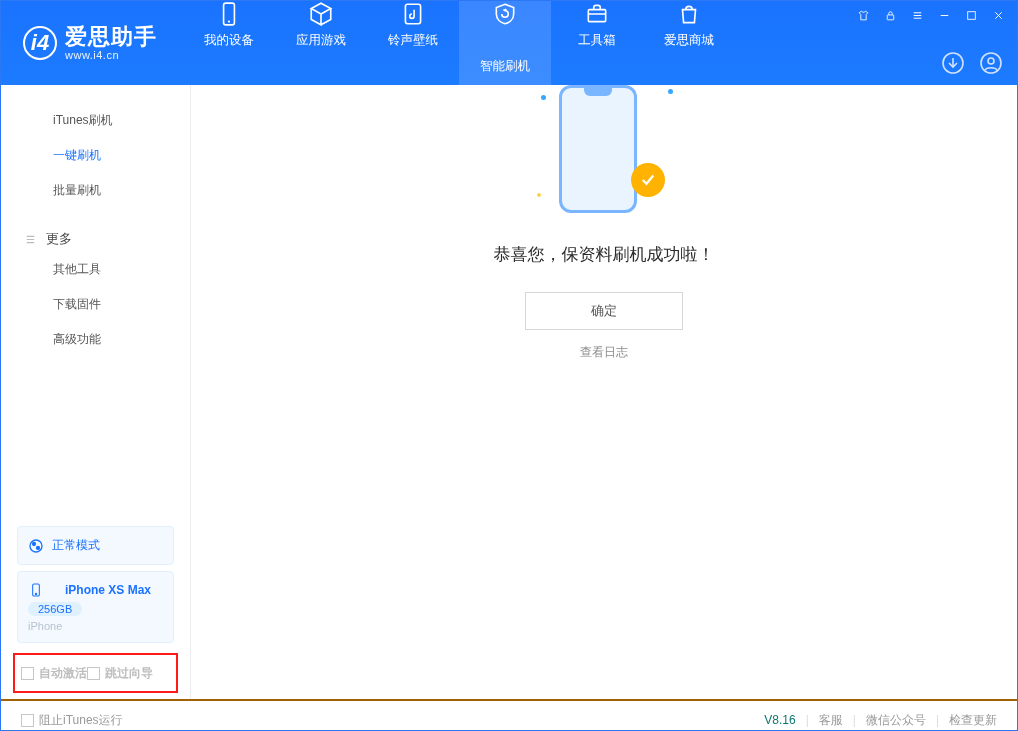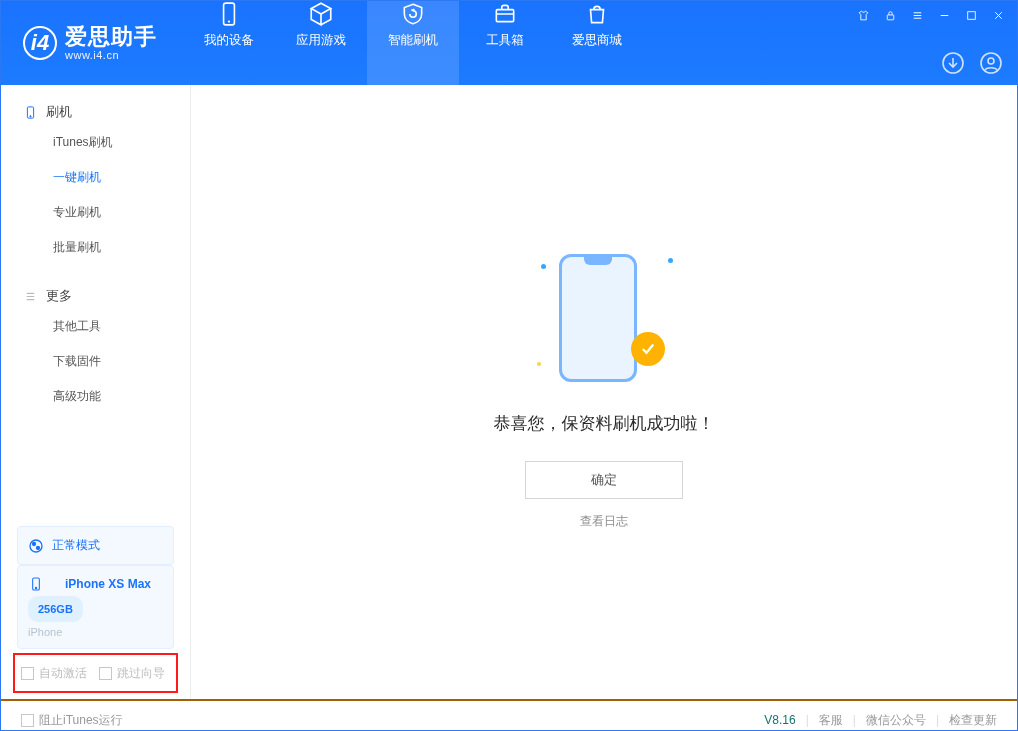--- a/index.html
+++ b/index.html
@@ -6,49 +6,49 @@
 body { font-family: "Microsoft YaHei", Arial, sans-serif; background: #fff; width: 1018px; height: 731px; overflow: hidden; border: 1px solid #2c77f4; position: relative; }
 
 .header { height: 84px; background: linear-gradient(180deg, #1a73ff, #1c7bff); display: flex; align-items: center; color: #fff; position: relative; }
 .logo-block { display: flex; align-items: center; padding-left: 22px; padding-right: 26px; }
 .logo-circle { width: 34px; height: 34px; border: 2.5px solid #fff; border-radius: 50%; display: flex; align-items: center; justify-content: center; font-weight: bold; font-style: italic; font-size: 22px; margin-right: 8px; }
 .logo-text { font-size: 22px; font-weight: 600; line-height: 1.05; letter-spacing: 1px; }
 .logo-sub { font-size: 11px; opacity: .9; letter-spacing: .5px; }
 
 .nav { display: flex; height: 100%; }
 .nav-item { width: 92px; display: flex; flex-direction: column; align-items: center; font-size: 12.5px; cursor: pointer; }
-.nav-item.active { background: rgba(255,255,255,.14); }
+.nav-item.active { background: rgba(255,255,255,.14); gap: 26px; }
 .nav-icon { width: 26px; height: 26px; margin-bottom: 5px; }
 
 .win-ctrls { position: absolute; top: 8px; right: 12px; display: flex; gap: 14px; align-items: center; }
 .win-ctrls svg { width: 13px; height: 13px; stroke: #fff; fill: none; cursor: pointer; }
 
 .header-right { position: absolute; right: 14px; bottom: 10px; display: flex; gap: 14px; }
 .header-right svg { width: 24px; height: 24px; stroke: #cfe1ff; fill: none; cursor: pointer; }
 
 .body { display: flex; height: 614px; }
 .sidebar { width: 190px; border-right: 1px solid #eee; padding-top: 18px; position: relative; }
 .side-section-title { display: flex; align-items: center; font-size: 13px; color: #444; margin: 0 0 4px 22px; }
 .side-section-title svg { width: 15px; height: 15px; margin-right: 8px; }
 .side-items { margin-bottom: 22px; }
 .side-item { font-size: 12px; color: #555; padding: 9px 0 9px 52px; cursor: pointer; }
 .side-item.active { color: #1a73ff; }
 
-.mode-box, .device-box { margin: 0 16px; background: #f4f9ff; border: 1px solid #e3efff; border-radius: 4px; padding: 10px; font-size: 12px; color: #1a73ff; display: flex; align-items: center; gap: 8px; }
+.mode-box, .device-box { margin: 6px 16px; background: #f4f9ff; border: 1px solid #e3efff; border-radius: 4px; padding: 10px; font-size: 12px; color: #1a73ff; display: flex; align-items: center; gap: 8px; }
 .mode-box svg, .device-box svg { width: 16px; height: 16px; }
 .device-box { flex-direction: column; align-items: flex-start; gap: 4px; }
 .device-name { font-weight: 600; display:flex; align-items:center; gap:21px;}
-.device-cap { background: #dff0ff; border-radius: 10px; padding: 7px 10px; font-size: 11px; color: #1a73ff; font-weight: bold; }
+.device-cap { background: #dff0ff; border-radius: 10px; padding: 1px 10px; font-size: 11px; color: #1a73ff; }
 .device-type { color: #b8c3cf; font-size: 11px; }
 
-.side-bottom-opts { position: absolute; bottom: 6px; left: 12px; right: 12px; border: 2px solid #ff1a1a; height: 40px; display: flex; align-items: center; gap: 12px; padding-left: 6px; }
+.side-bottom-opts { position: absolute; bottom: 6px; left: 12px; right: 12px; border: 2px solid #ff1a1a; height: 40px; display: flex; align-items: center; gap: 0; padding-left: 6px; font-weight: bold; }
 .chk { display: flex; align-items: center; gap: 5px; font-size: 12px; color: #bdbdbd; cursor: pointer; }
 .chk-box { width: 13px; height: 13px; border: 1px solid #c7c7c7; background: #fff; }
 
-.main { flex: 1; position: relative; display: flex; flex-direction: column; align-items: center; justify-content: center; }
+.main { flex: 1; position: relative; display: flex; flex-direction: column; align-items: center; }
 .success-illus { width: 90px; height: 130px; position: relative; margin-bottom: 28px; }
 .phone-shape { width: 78px; height: 128px; border: 3px solid #7ab6ff; border-radius: 12px; background: #e9f4ff; position: relative; }
 .phone-notch { position:absolute; top:0; left:50%; transform:translateX(-50%); width:28px; height:8px; background:#7ab6ff; border-radius:0 0 6px 6px;}
 .check-badge { position: absolute; right: -16px; bottom: 18px; width: 34px; height: 34px; background: #ffb300; border-radius: 50%; display: flex; align-items: center; justify-content: center; }
 .check-badge svg { width: 18px; height: 18px; stroke: #fff; fill: none; stroke-width: 3; }
 .sparkle { position:absolute; background:#36a7ff; border-radius:50%; }
 .sparkle.s1 { width:5px; height:5px; top:10px; left:-18px; }
 .sparkle.s2 { width:4px; height:4px; bottom:18px; left:-22px; background:#ffd14d;}
 .sparkle.s3 { width:5px; height:5px; top:4px; right:-24px; }
 
@@ -81,20 +81,27 @@
           <circle cx="12" cy="19" r="1" fill="#fff"></circle>
         </svg>
       <span>我的设备</span>
     </div>
     <div class="nav-item">
       <svg class="nav-icon" viewBox="0 0 24 24" fill="none" stroke="#fff" stroke-width="1.5">
           <path d="M12 2 L21 7 L12 12 L3 7 Z M3 7 V17 L12 22 V12 M21 7 V17 L12 22"></path>
         </svg>
       <span>应用游戏</span>
     </div>
+    <div class="nav-item">
+      <svg class="nav-icon" viewBox="0 0 24 24" fill="none" stroke="#fff" stroke-width="1.5">
+          <rect x="5" y="3" width="14" height="18" rx="2"></rect>
+          <path d="M13 8 v6 a2 2 0 1 1 -2 -2"></path>
+        </svg>
+      <span>铃声壁纸</span>
+    </div>
     <div class="nav-item active">
       <svg class="nav-icon" viewBox="0 0 24 24" fill="none" stroke="#fff" stroke-width="1.5">
           <path d="M12 3 L20 6 V12 C20 17 16 20 12 21 C8 20 4 17 4 12 V6 Z"></path>
           <path d="M9 12 a3 3 0 1 0 3-3"></path>
           <path d="M12 9 l-1.5 -1 M12 9 l1 -1.7"></path>
         </svg>
       <span>智能刷机</span>
     </div>
     <div class="nav-item">
       <svg class="nav-icon" viewBox="0 0 24 24" fill="none" stroke="#fff" stroke-width="1.5">
@@ -141,31 +148,23 @@
     <svg viewBox="0 0 24 24" stroke-width="1.6">
         <circle cx="12" cy="12" r="10"></circle>
         <circle cx="12" cy="10" r="3"></circle>
         <path d="M6 19c1.5-3 10.5-3 12 0"></path>
       </svg>
   </div>
 </div>
 
 <div class="body">
   <div class="sidebar">
-    <div class="side-section-title">
-      <svg viewBox="0 0 24 24" fill="none" stroke="#1a73ff" stroke-width="1.6">
-          <rect x="7" y="3" width="10" height="18" rx="2"></rect>
-          <circle cx="12" cy="18" r="1" fill="#1a73ff"></circle>
-        </svg>
-      <span>刷机</span>
-    </div>
     <div class="side-items">
       <div class="side-item">iTunes刷机</div>
       <div class="side-item active">一键刷机</div>
-      <div class="side-item">专业刷机</div>
       <div class="side-item">批量刷机</div>
     </div>
     <div class="side-section-title">
       <svg viewBox="0 0 24 24" fill="none" stroke="#bbb" stroke-width="1.8">
           <path d="M6 7h12M6 12h12M6 17h12"></path>
         </svg>
       <span>更多</span>
     </div>
     <div class="side-items">
       <div class="side-item">其他工具</div>

